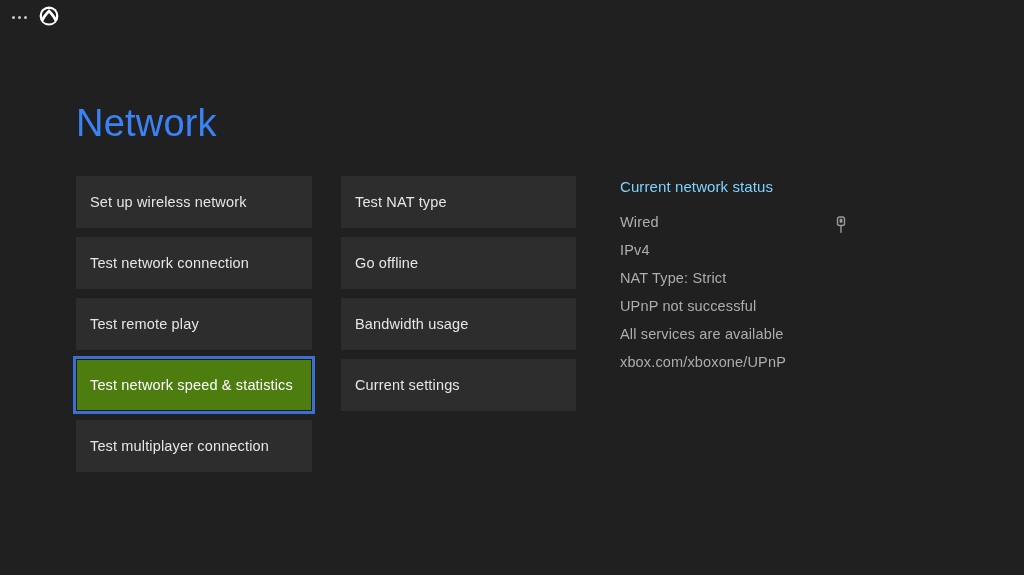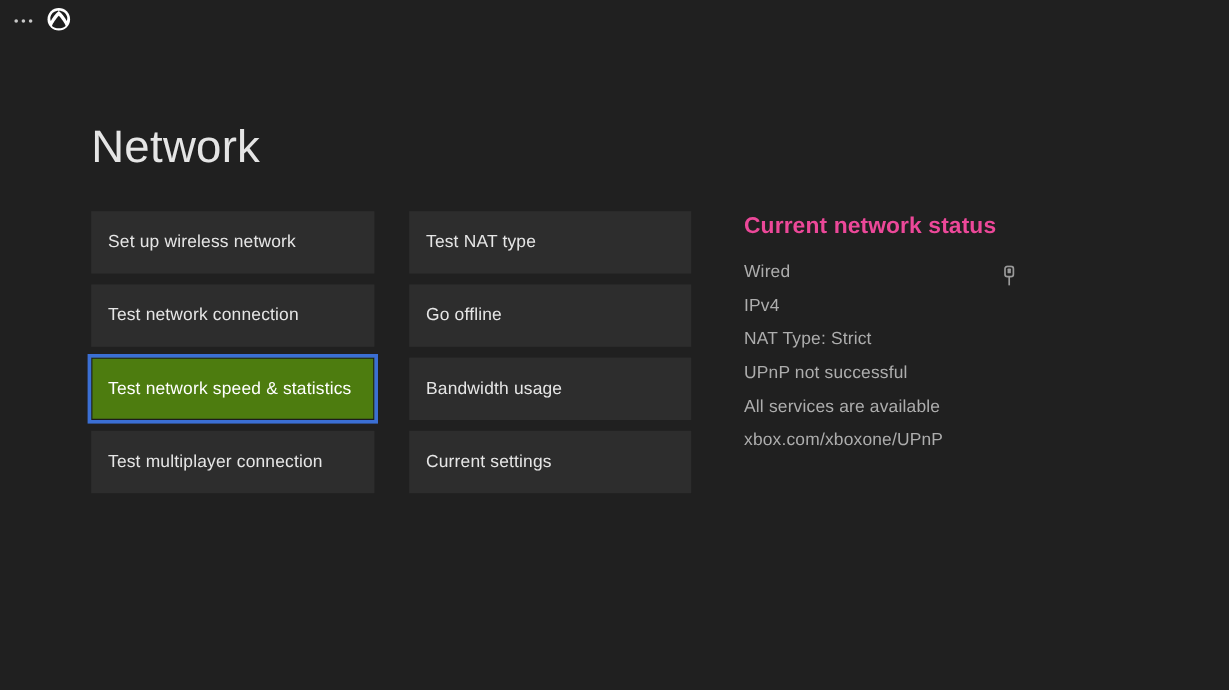--- a/index.html
+++ b/index.html
@@ -51,21 +51,21 @@
     height: 20px;
   }
 
   
   .page-title {
     position: absolute;
     left: 76px;
     top: 100px;
     font-size: 38px;
     font-weight: 300;
-    color: #e5e5e5;
+    color: #3b82f6;
     letter-spacing: 0.2px;
     line-height: 46px;
   }
 
   
   .col {
     position: absolute;
     top: 176px;
   }
   .col-1 { left: 76px;  width: 236px; }
@@ -97,23 +97,23 @@
   .tile.selected .tile-label { color: #ffffff; }
 
   
   .status-panel {
     position: absolute;
     left: 620px;
     top: 178px;
     width: 340px;
   }
   .status-title {
-    font-size: 19px;
-    font-weight: 700;
-    color: #ec4899;
+    font-size: 15px;
+    font-weight: 400;
+    color: #7dd3fc;
     letter-spacing: 0.1px;
     margin-bottom: 19px;
   }
   .status-row {
     position: relative;
     height: 28px;
     display: flex;
     align-items: flex-start;
   }
   .status-text {
@@ -154,20 +154,23 @@
 
   <div class="page-title">Network</div>
 
   <div class="col col-1" id="col-0">
       <div class="tile">
         <span class="tile-label">Set up wireless network</span>
       </div>
       <div class="tile">
         <span class="tile-label">Test network connection</span>
       </div>
+      <div class="tile">
+        <span class="tile-label">Test remote play</span>
+      </div>
       <div class="tile selected">
         <span class="tile-label">Test network speed &amp; statistics</span>
       </div>
       <div class="tile">
         <span class="tile-label">Test multiplayer connection</span>
       </div>
     </div>
 
   <div class="col col-2" id="col-1">
       <div class="tile">

